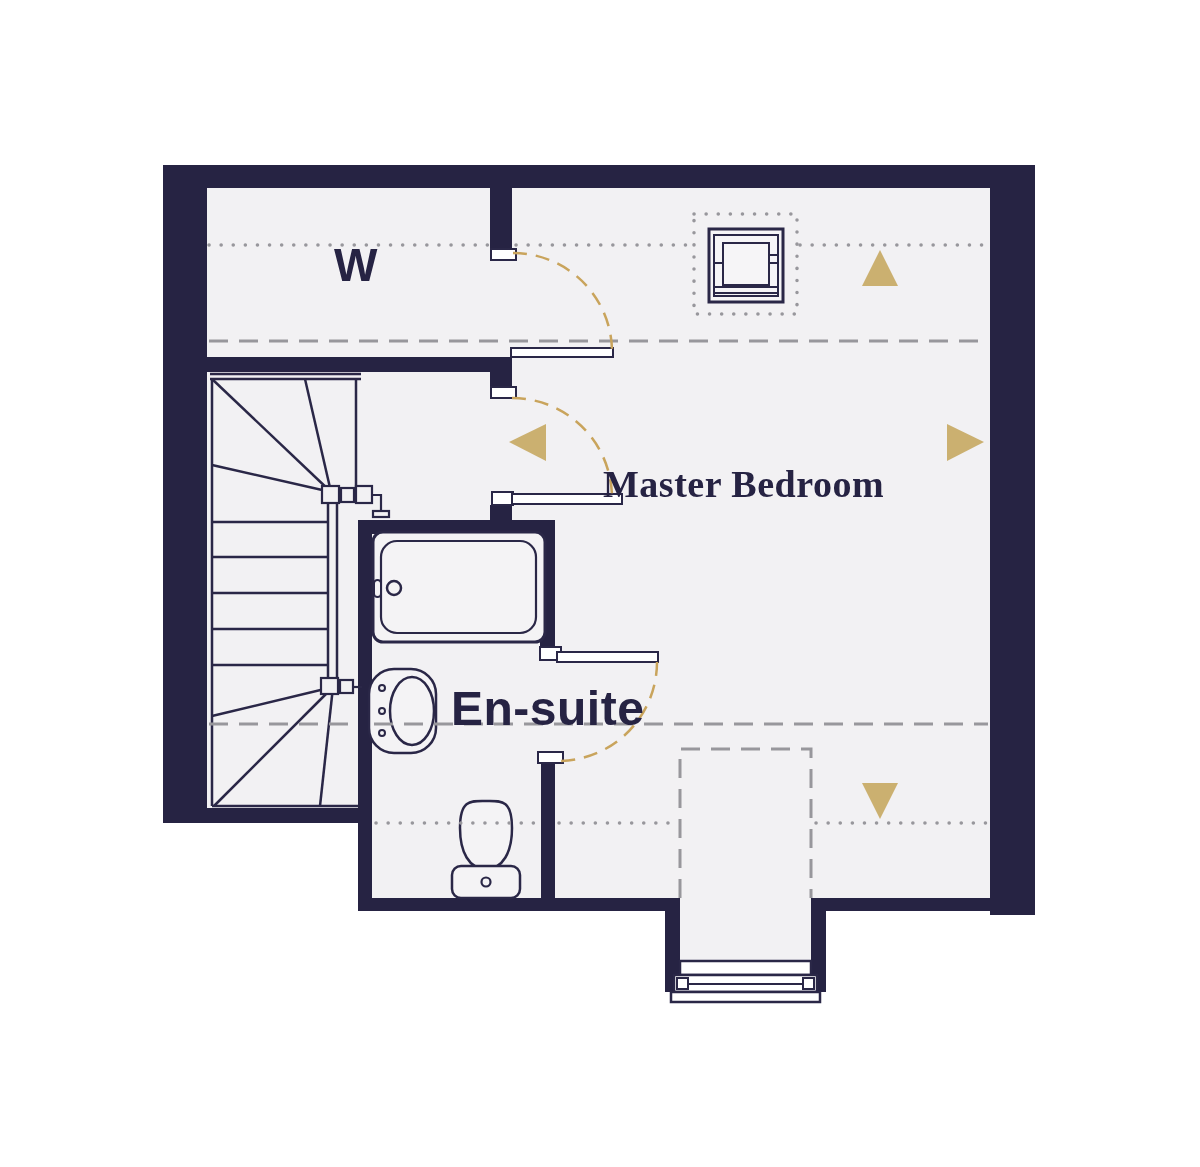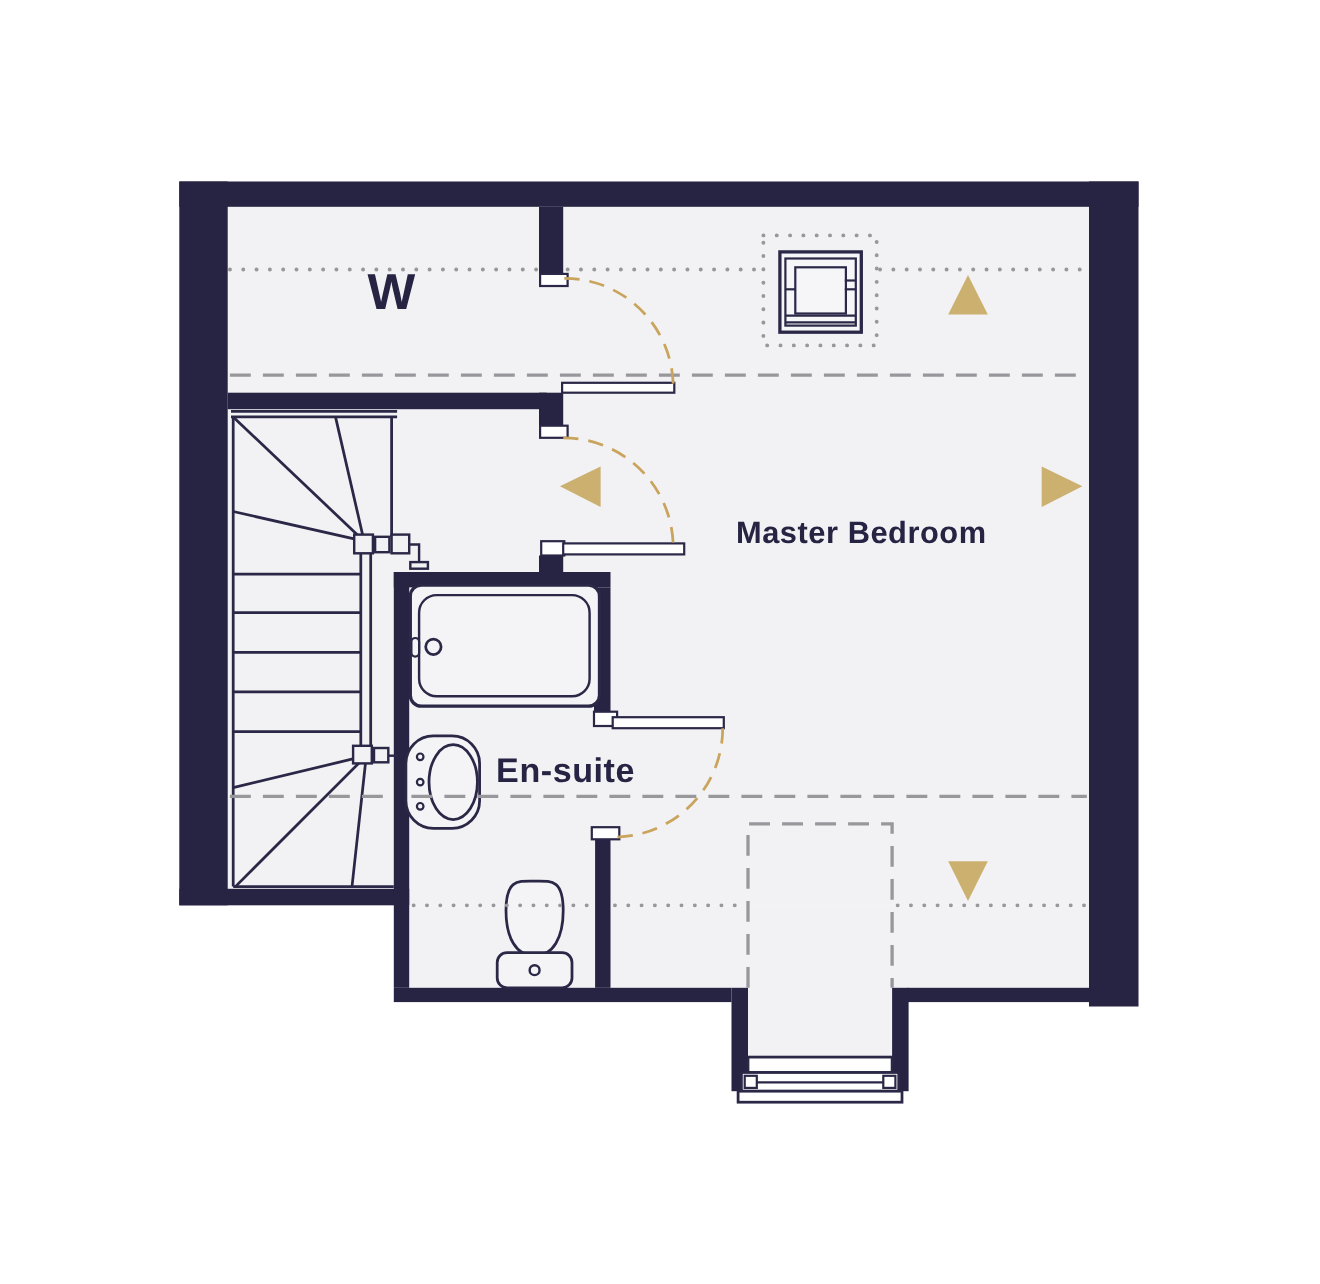--- a/index.html
+++ b/index.html
@@ -3,22 +3,22 @@
 <meta charset="utf-8">
 <style>
   html,body{margin:0;padding:0;background:#ffffff;}
   #stage{position:relative;width:1200px;height:1167px;background:#ffffff;overflow:hidden;
          font-family:"Liberation Sans",sans-serif;}
   .floor{position:absolute;background:#f2f1f3;}
   .wall{position:absolute;background:#262343;}
   #overlay{position:absolute;left:0;top:0;width:1200px;height:1167px;}
   .room-label{position:absolute;font-weight:700;color:#262343;letter-spacing:.5px;line-height:1;}
   #label-wardrobe{left:334px;top:242px;font-size:46px;}
-  #label-master{left:603px;top:460px;width:360px;text-align:center;font-size:28px;line-height:49px;}
-  #label-ensuite{left:451px;top:685px;font-size:31px;}
+  #label-master{left:603px;top:460px;width:360px;font-size:38px;line-height:49px;font-family:Liberation Serif, serif;}
+  #label-ensuite{left:451px;top:685px;font-size:48px;}
 </style>
 </head>
 <body>
 
 <div id="stage">
 
   <div class="floor" style="left:185px;top:180px;width:825px;height:643px;"></div>
   <div class="floor" style="left:372px;top:823px;width:633px;height:75px;"></div>
   <div class="floor" style="left:680px;top:898px;width:131px;height:94px;"></div>
 

